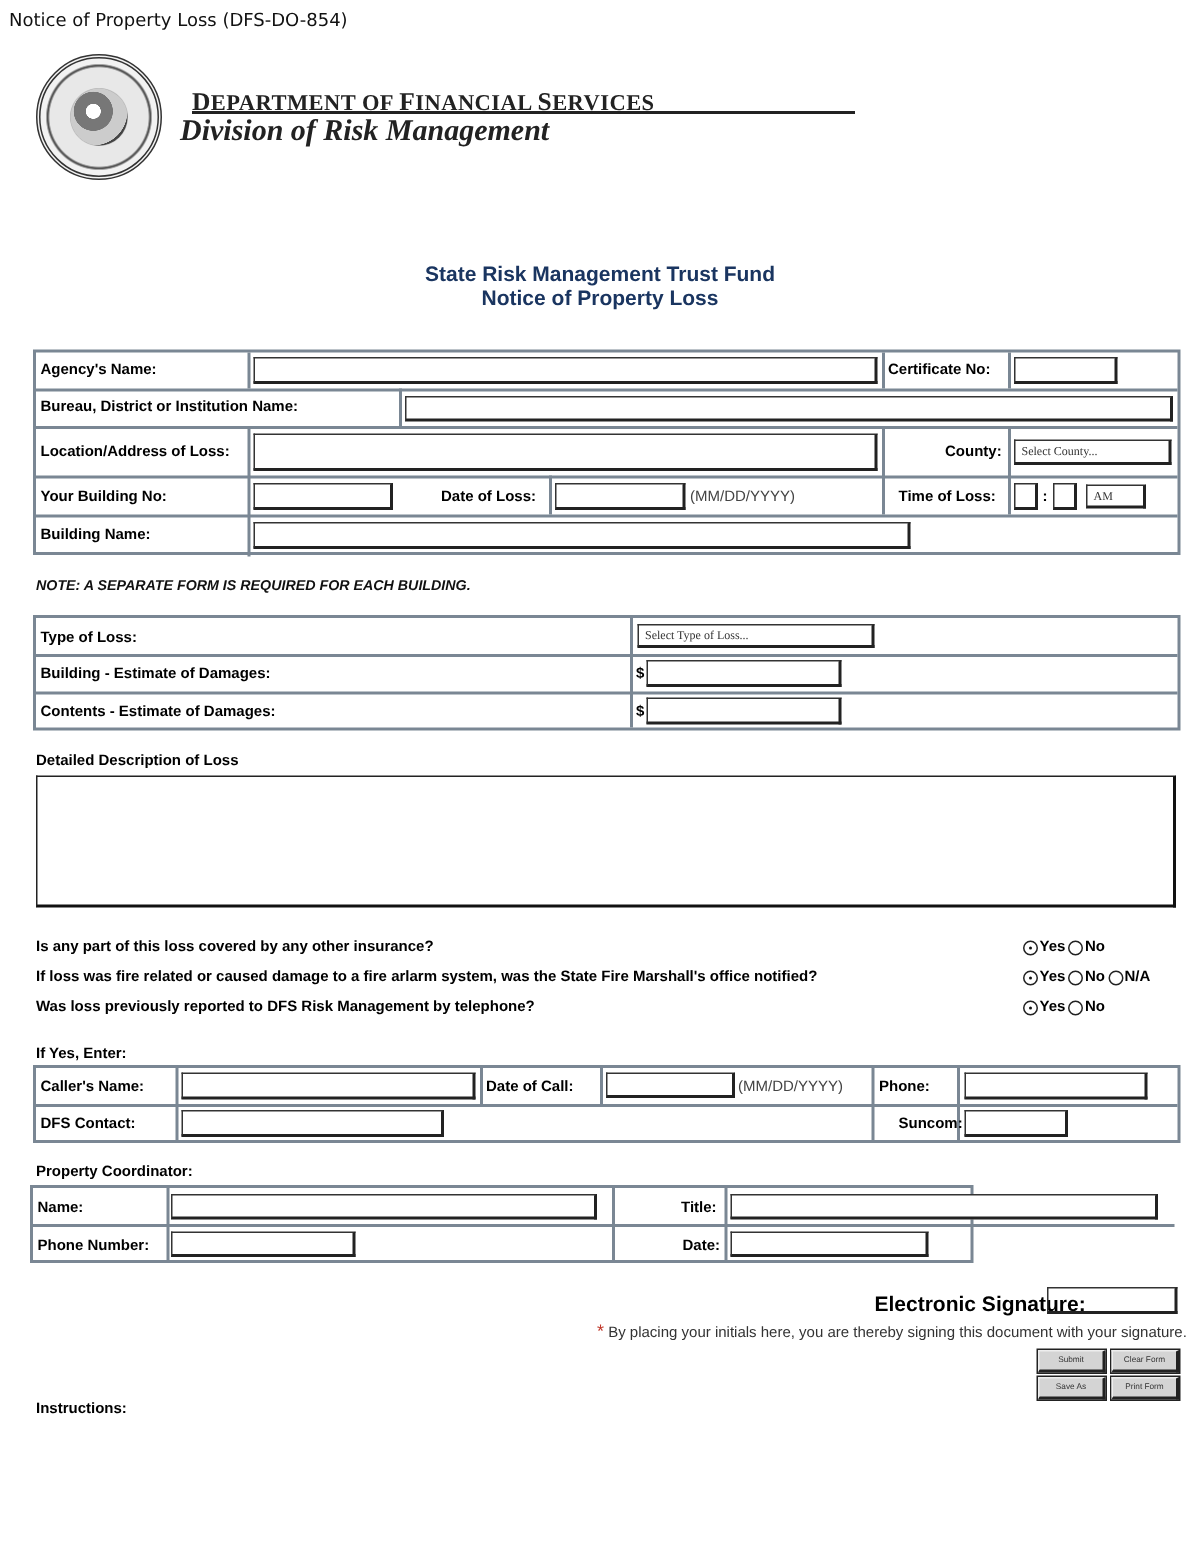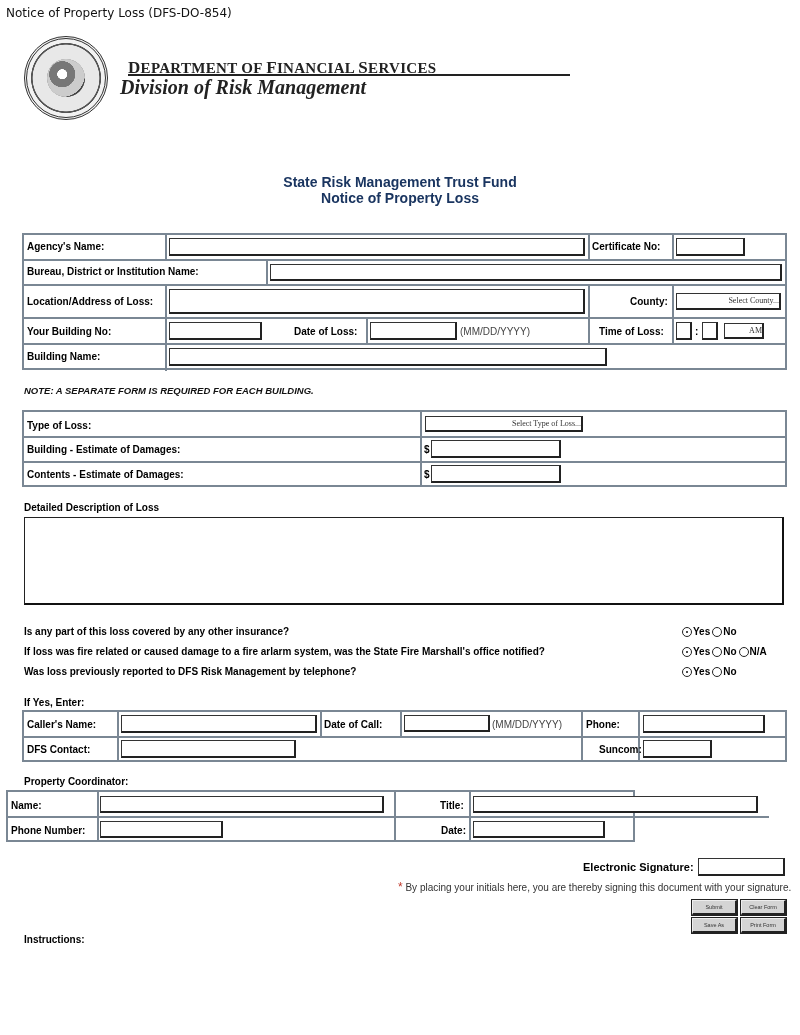--- a/index.html
+++ b/index.html
@@ -14,39 +14,39 @@
   .seal-inner { position: absolute; left: 20px; top: 20px; width: 38px; height: 38px; border-radius: 50%; background: radial-gradient(circle at 40% 40%, #fff 0 15%, #777 16% 40%, #ccc 41% 70%, #444 71%); }
 
   .dept { left: 128px; top: 58px; font-family: "Liberation Serif", serif; font-weight: bold; font-size: 15px; letter-spacing: 0.3px; color: #222; }
   .dept .big { font-size: 17px; }
   .dept-rule { left: 128px; top: 74px; width: 442px; height: 2px; background: #222; }
   .division { left: 120px; top: 76px; font-family: "Liberation Serif", serif; font-style: italic; font-weight: bold; font-size: 20px; color: #222; }
 
   .main-title { left: 0; width: 800px; text-align: center; font-weight: bold; font-size: 14px; color: #1a3560; }
 
   
-  .grid { border: 2px solid #7a8794; text-align: right; }
+  .grid { border: 2px solid #7a8794; }
   .lbl { position: absolute; font-weight: bold; font-size: 10px; white-space: nowrap; font-family: "Liberation Sans", sans-serif; }
   .field { position: absolute; border: 1px solid #333; border-right: 2px solid #222; border-bottom: 2px solid #222; background: #fff; }
   .select { position: absolute; border: 1px solid #333; border-right: 2px solid #222; border-bottom: 2px solid #222; background: #fff; font-family: "Liberation Serif", serif; font-size: 8px; color: #333; padding: 2px 0 0 4px; white-space: nowrap; }
   .hint { position: absolute; font-size: 10px; color: #444; white-space: nowrap; }
   .hline { position: absolute; height: 2px; background: #7a8794; }
   .vline { position: absolute; width: 2px; background: #7a8794; }
 
   .note { left: 24px; top: 385px; font-size: 9.5px; font-weight: bold; font-style: italic; color: #111; }
   .sec-label { position: absolute; font-size: 10px; font-weight: bold; }
 
   .desc-box { left: 24px; top: 517px; width: 760px; height: 88px; border: 1px solid #222; border-right: 2px solid #111; border-bottom: 2px solid #111; }
 
   .q { position: absolute; left: 24px; font-size: 10px; font-weight: bold; white-space: nowrap; }
   .radios { position: absolute; left: 682px; font-size: 10px; font-weight: bold; white-space: nowrap; display: flex; align-items: center; }
   .radio { display: inline-block; width: 10px; height: 10px; border: 1px solid #222; border-radius: 50%; position: relative; margin-right: 1px; vertical-align: middle; }
   .radio.on::after { content: ""; position: absolute; left: 3px; top: 3px; width: 2px; height: 2px; border-radius: 50%; background: #111; }
 
-  .sig-label { left: 583px; top: 861px; font-size: 11px; font-weight: bold; }
+  .sig-label { left: 583px; top: 861px; font-size: 14px; font-weight: bold; }
   .sig-field { left: 698px; top: 858px; width: 87px; height: 18px; border: 1px solid #333; border-right: 2px solid #222; border-bottom: 2px solid #222; }
   .sig-note { left: 398px; top: 880px; font-size: 10px; color: #333; white-space: nowrap; }
   .sig-note .star { color: #c0392b; font-size: 12px; }
 
   .btn { position: absolute; width: 45px; height: 15px; background: #d4d4d4; border: 1px solid #888; border-right: 2px solid #222; border-bottom: 2px solid #222; border-left: 1px solid #eee; border-top: 1px solid #eee; font-size: 5.5px; color: #333; text-align: center; line-height: 12px; box-shadow: 0 0 0 1px #222; }
 
   .instr { left: 24px; top: 934px; font-size: 10px; font-weight: bold; line-height: 12.5px; }
   .instr .u { text-decoration: underline; }
 </style>
 </head>
@@ -175,21 +175,21 @@
   <div class="field" style="left:619px; top:3px; width:122px; height:18px;"></div>
 
   <span class="lbl" style="left:3px; top:32px;">DFS Contact:</span>
   <div class="field" style="left:97px; top:28px; width:175px; height:18px;"></div>
   <span class="lbl" style="left:562px; top:32px;padding-left:13px;">Suncom:</span>
   <div class="field" style="left:619px; top:28px; width:69px; height:18px;"></div>
 </div>
 
 <div class="sec-label" style="left:24px; top:776px;">Property Coordinator:</div>
 
-<div class="abs grid" style="left:6px; top:790px; width:629px; height:52px;padding-left:40px;">
+<div class="abs grid" style="left:20px; top:790px; width:629px; height:52px;padding-left:40px;">
   <div class="hline" style="left:0; top:24px; width:761px;"></div>
   <div class="vline" style="left:89px; top:0; height:48px;"></div>
   <div class="vline" style="left:386px; top:0; height:48px;"></div>
   <div class="vline" style="left:461px; top:0; height:48px;"></div>
 
   <span class="lbl" style="left:3px; top:8px;">Name:</span>
   <div class="field" style="left:92px; top:4px; width:284px; height:17px;"></div>
   <span class="lbl" style="left:432px; top:8px;">Title:</span>
   <div class="field" style="left:465px; top:4px; width:285px; height:17px;"></div>
 

